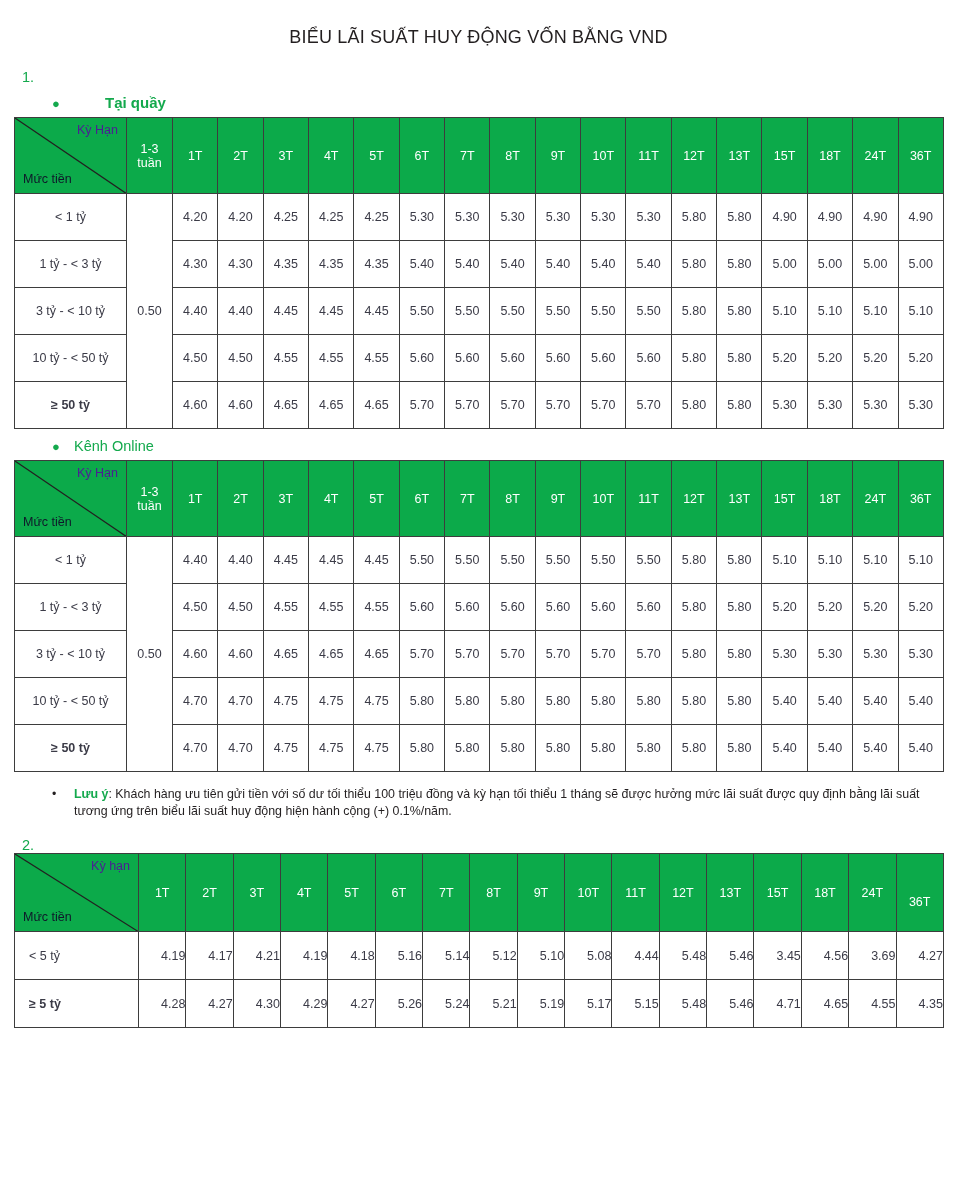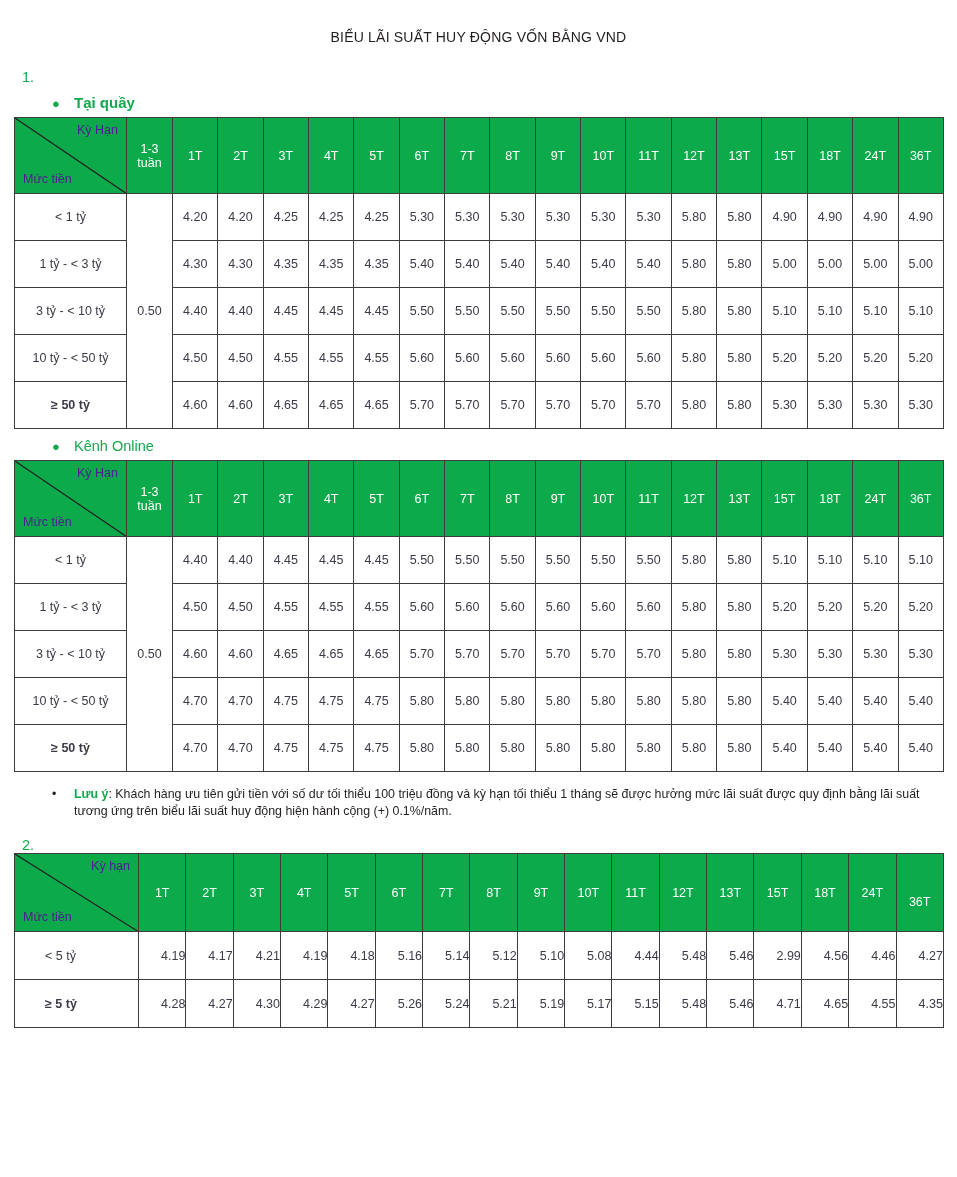--- a/index.html
+++ b/index.html
@@ -11,21 +11,21 @@
   body {
     width: 957px;
     min-height: 1177px;
     position: relative;
     color: #231f20;
   }
 
   
   .title-block { padding-top: 22px; text-align: center; }
   .title-line {
-    font-size: 14px;
+    font-size: 18px;
     letter-spacing: .2px;
     line-height: 30px;
     color: #231f20;
     white-space: nowrap;
   }
   .title-sub {
     font-size: 14px;
     line-height: 24px;
     color: #231f20;
     margin-top: 3px;
@@ -47,21 +47,21 @@
     font-size: 14.5px;
     margin: 9px 0 6px 52px;
     display: flex;
     align-items: baseline;
   }
   .bullet-line .dot {
     width: 22px; flex: none;
     font-size: 13px;
     line-height: 1;
   }
-  .bullet-line .lbl.bold { font-weight: bold; font-size: 15px; }
+  .bullet-line .lbl.bold { font-weight: bold; font-size: 15px; margin-left: 31px; }
 
   
   .tbl-wrap { margin: 0 0 0 14px; }
   table.rate {
     border-collapse: collapse;
     table-layout: fixed;
     width: 929px;
     border: 1px solid #231f20;
   }
   table.rate td, table.rate th {
@@ -96,27 +96,27 @@
   th.corner .ky {
     position: absolute;
     top: 5px; right: 8px;
     font-size: 12.5px;
     color: #4c1d95;
   }
   th.corner .muc {
     position: absolute;
     left: 8px; bottom: 7px;
     font-size: 12.5px;
-    color: #4c1d95;
+    color: #0f172a;
   }
 
   
   table.t3 thead th { height: 78px; }
   table.t3 tbody td { height: 48px; text-align: right; }
-  table.t3 tbody td.lbl { text-align: left; padding-left: 30px; }
+  table.t3 tbody td.lbl { text-align: left; padding-left: 14px; }
   table.t3 th.last { vertical-align: bottom; padding-bottom: 22px; }
 
   
   .note {
     margin: 14px 0 0 52px;
     display: flex;
     align-items: flex-start;
     font-size: 12.4px;
     line-height: 17px;
     color: #231f20;
@@ -531,23 +531,23 @@
           <td>4.19</td>
           <td>4.18</td>
           <td>5.16</td>
           <td>5.14</td>
           <td>5.12</td>
           <td>5.10</td>
           <td>5.08</td>
           <td>4.44</td>
           <td>5.48</td>
           <td>5.46</td>
-          <td>2.99</td>
+          <td>3.45</td>
           <td>4.56</td>
-          <td>4.46</td>
+          <td>3.69</td>
           <td>4.27</td>
         </tr>
         <tr>
           <td class="lbl">≥ 5 tỷ</td>
           <td>4.28</td>
           <td>4.27</td>
           <td>4.30</td>
           <td>4.29</td>
           <td>4.27</td>
           <td>5.26</td>

